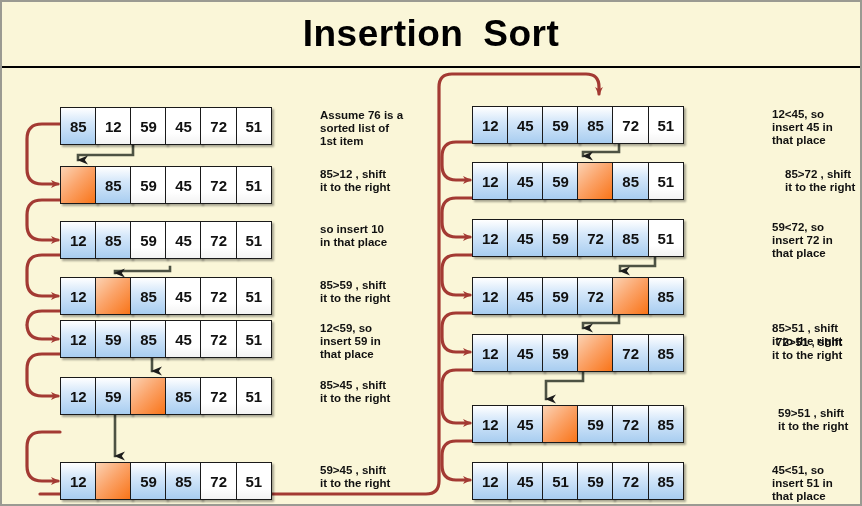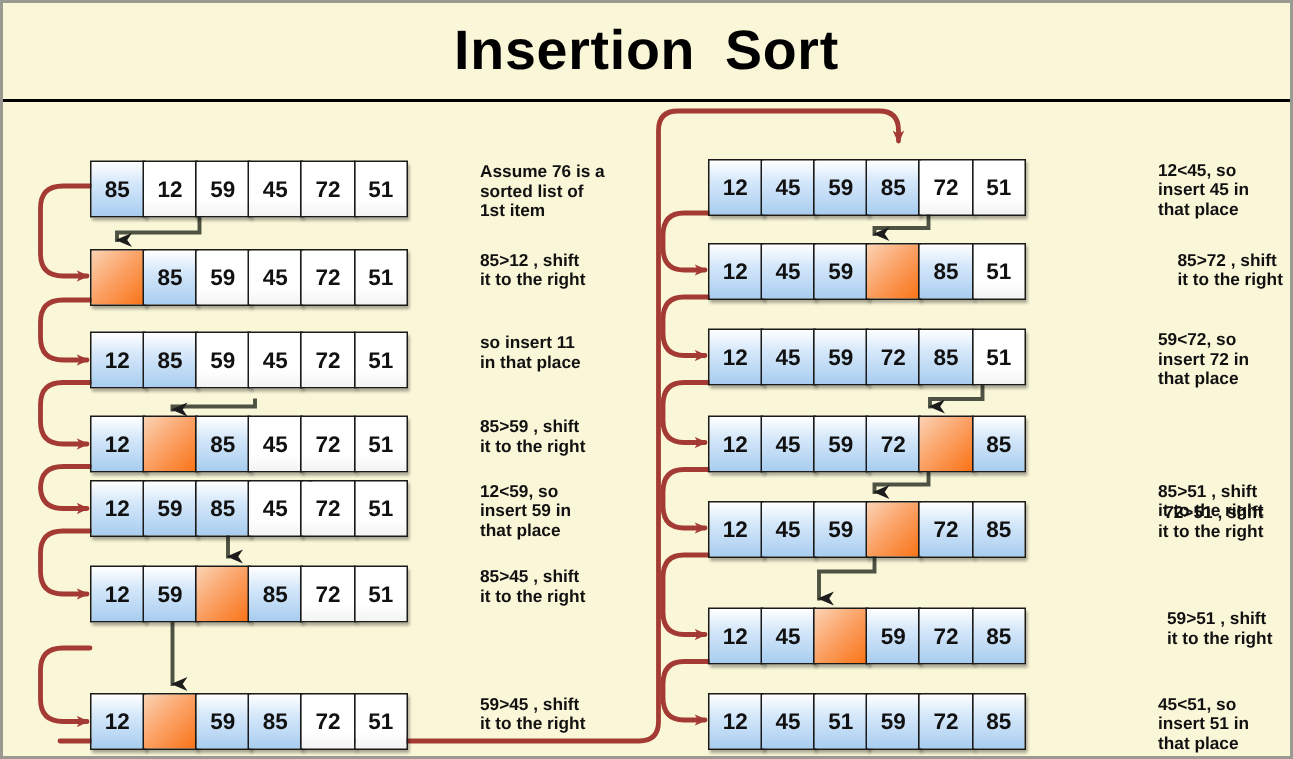--- a/index.html
+++ b/index.html
@@ -144,21 +144,21 @@
       <div class="note" style="left: 318px; top: 166px;">85&gt;12 , shift
 it to the right</div>
       <div class="array-row" style="left: 58px; top: 219px;">
         <div class="cell blue">12</div>
         <div class="cell blue">85</div>
         <div class="cell white">59</div>
         <div class="cell white">45</div>
         <div class="cell white">72</div>
         <div class="cell white">51</div>
       </div>
-      <div class="note" style="left: 318px; top: 221px;">so insert 11
+      <div class="note" style="left: 318px; top: 221px;">so insert 10
 in that place</div>
       <div class="array-row" style="left: 58px; top: 275px;">
         <div class="cell blue">12</div>
         <div class="cell orange"></div>
         <div class="cell blue">85</div>
         <div class="cell white">45</div>
         <div class="cell white">72</div>
         <div class="cell white">51</div>
       </div>
       <div class="note" style="left: 318px; top: 277px;">85&gt;59 , shift

